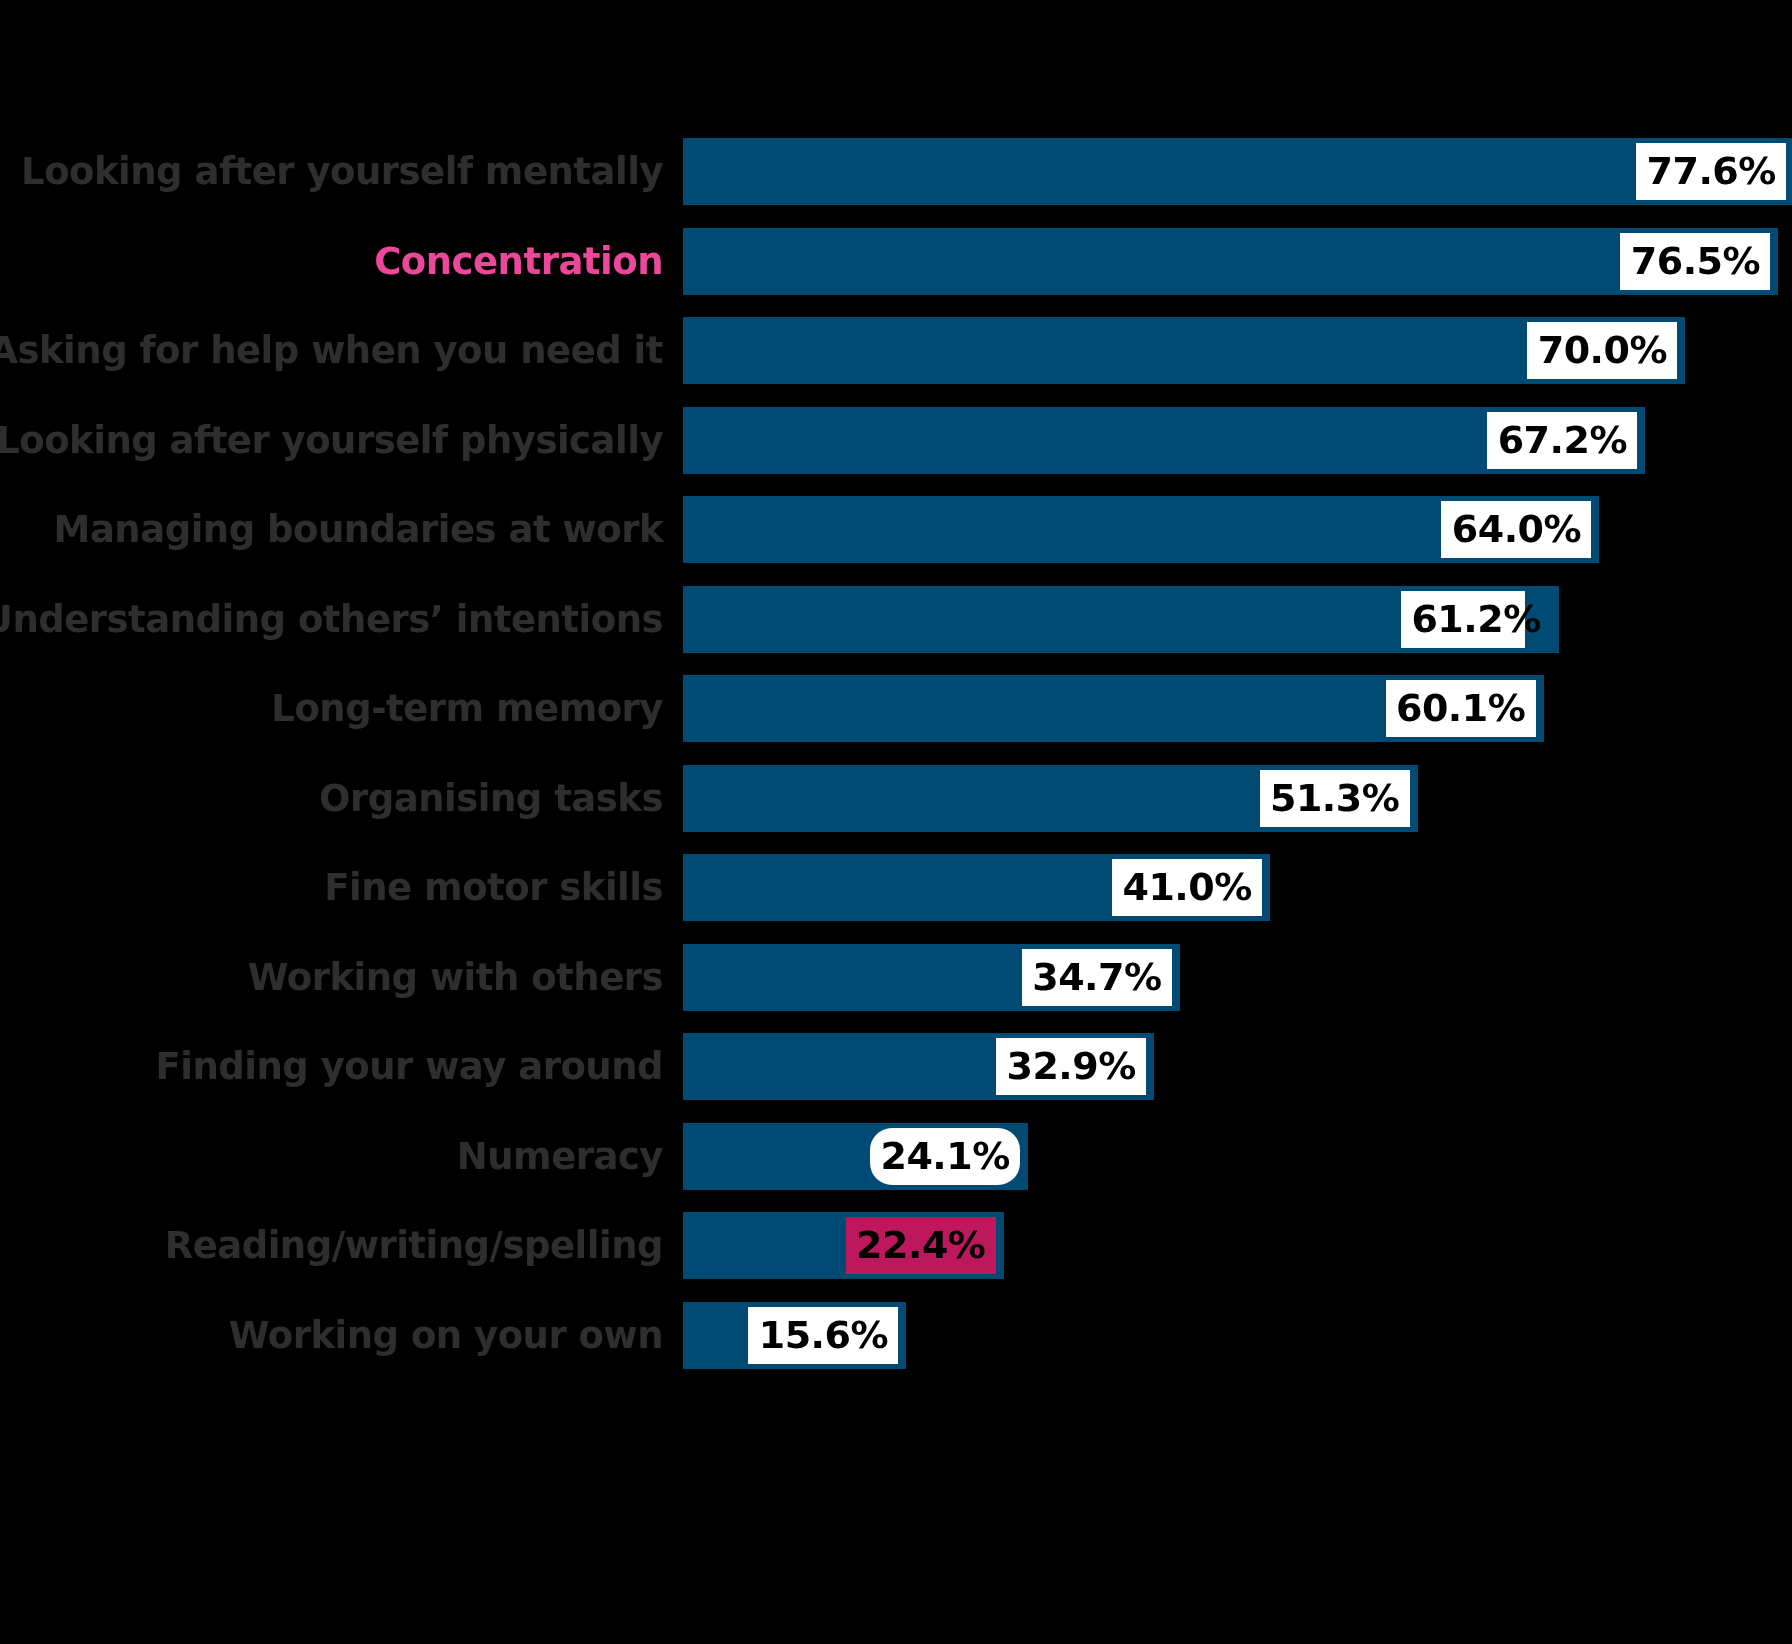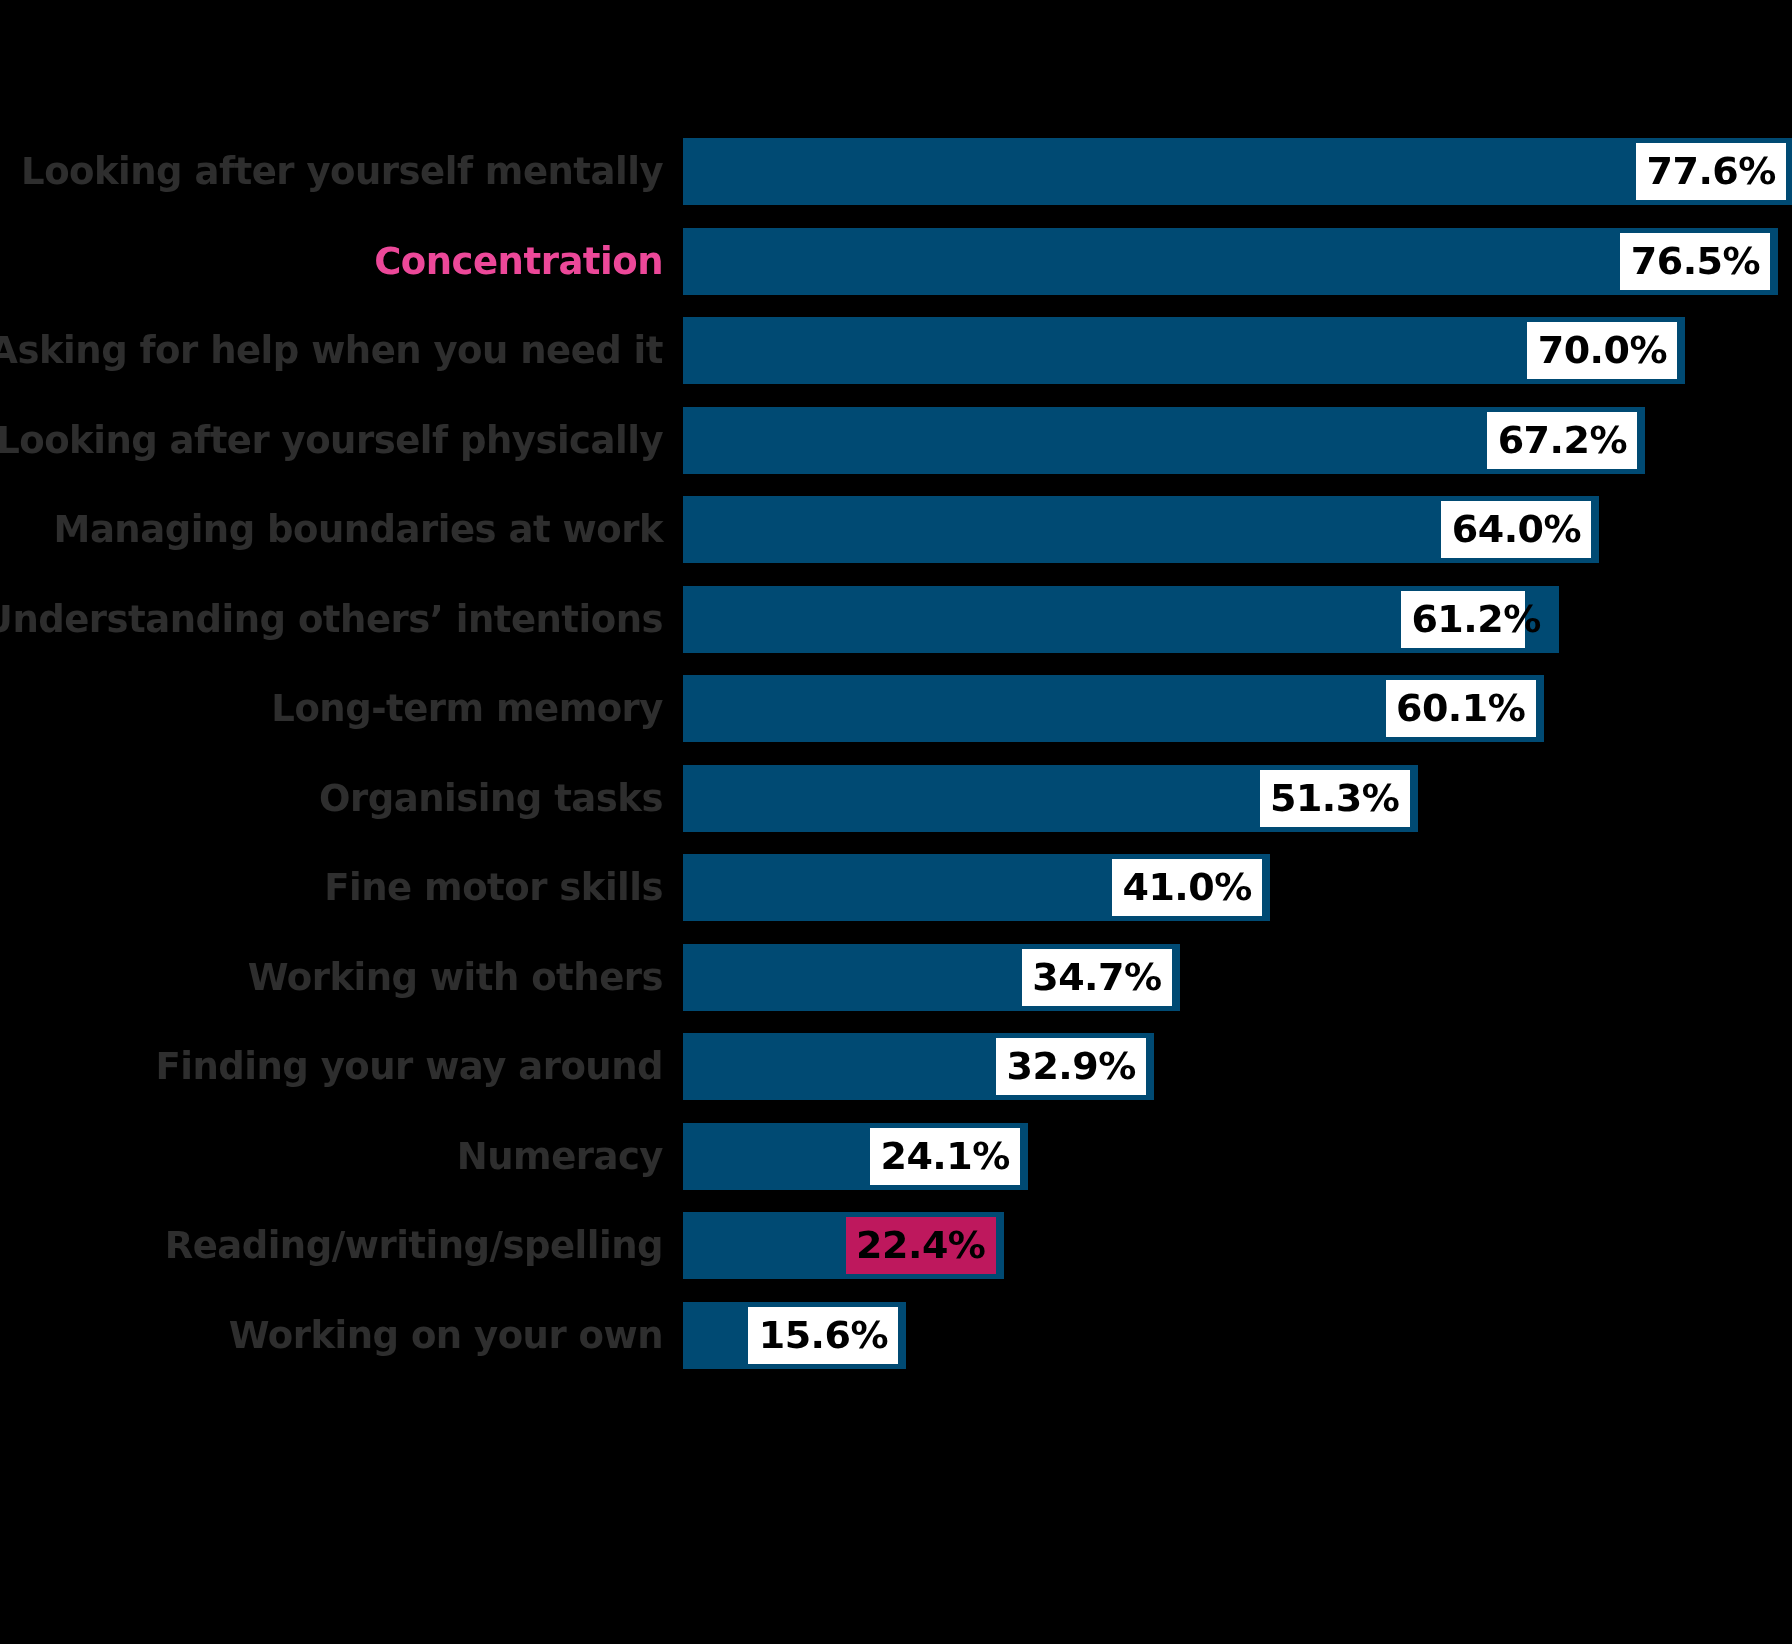--- a/index.html
+++ b/index.html
@@ -163,21 +163,21 @@
         <div class="cat-label" style="height: 67px; line-height: 67px; color: rgb(46, 46, 46);">Finding your way around</div>
         <div class="bar-track" style="left: 675px; height: 67px;">
           <div class="bar" title="Finding your way around 32.9%" style="width: 471.128px; height: 67px; background: rgb(0, 74, 115);"></div>
           <div class="value-box" style="background: rgb(255, 255, 255); color: rgb(0, 0, 0); left: 313.128px; width: 150px; top: 5px;">32.9%</div>
         </div>
       </div>
       <div class="row" style="height: 89.5px;">
         <div class="cat-label" style="height: 67px; line-height: 67px; color: rgb(46, 46, 46);">Numeracy</div>
         <div class="bar-track" style="left: 675px; height: 67px;">
           <div class="bar" title="Numeracy 24.1%" style="width: 345.112px; height: 67px; background: rgb(0, 74, 115);"></div>
-          <div class="value-box" style="background: rgb(255, 255, 255); color: rgb(0, 0, 0); left: 187.112px; width: 150px; top: 5px;">24.1%</div>
+          <div class="value-box" style="background: rgb(255, 255, 255); color: rgb(0, 0, 0); left: 187.112px; width: 150px; top: 5px; border-radius: 22px;">24.1%</div>
         </div>
       </div>
       <div class="row" style="height: 89.5px;">
         <div class="cat-label" style="height: 67px; line-height: 67px; color: rgb(46, 46, 46);">Reading/writing/spelling</div>
         <div class="bar-track" style="left: 675px; height: 67px;">
           <div class="bar" title="Reading/writing/spelling 22.4%" style="width: 320.768px; height: 67px; background: rgb(0, 74, 115);"></div>
           <div class="value-box" style="background: #be185d; color: rgb(0, 0, 0); left: 162.768px; width: 150px; top: 5px;">22.4%</div>
         </div>
       </div>
       <div class="row" style="height: 89.5px;">

